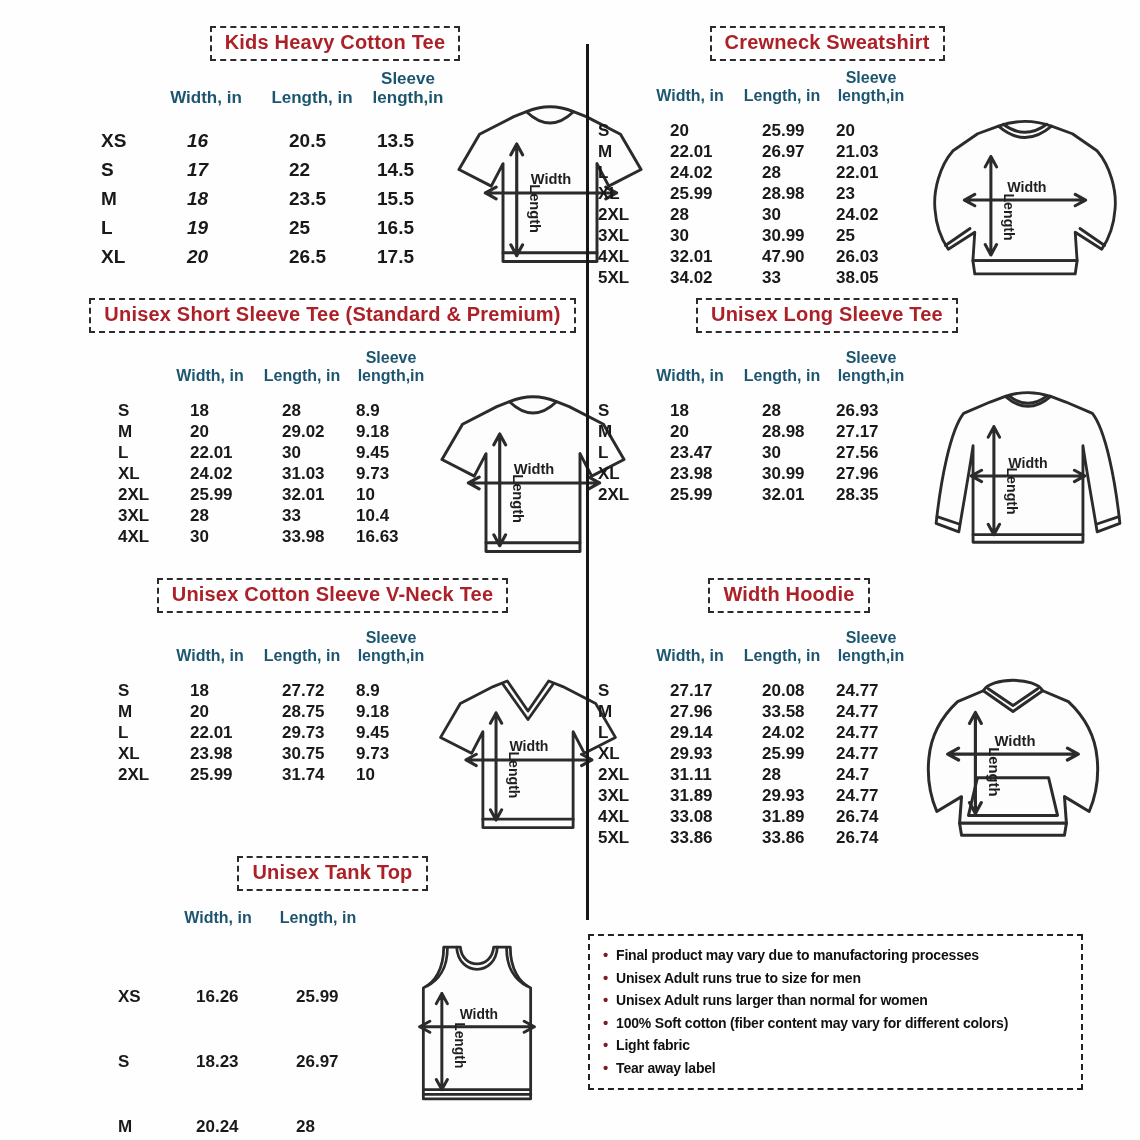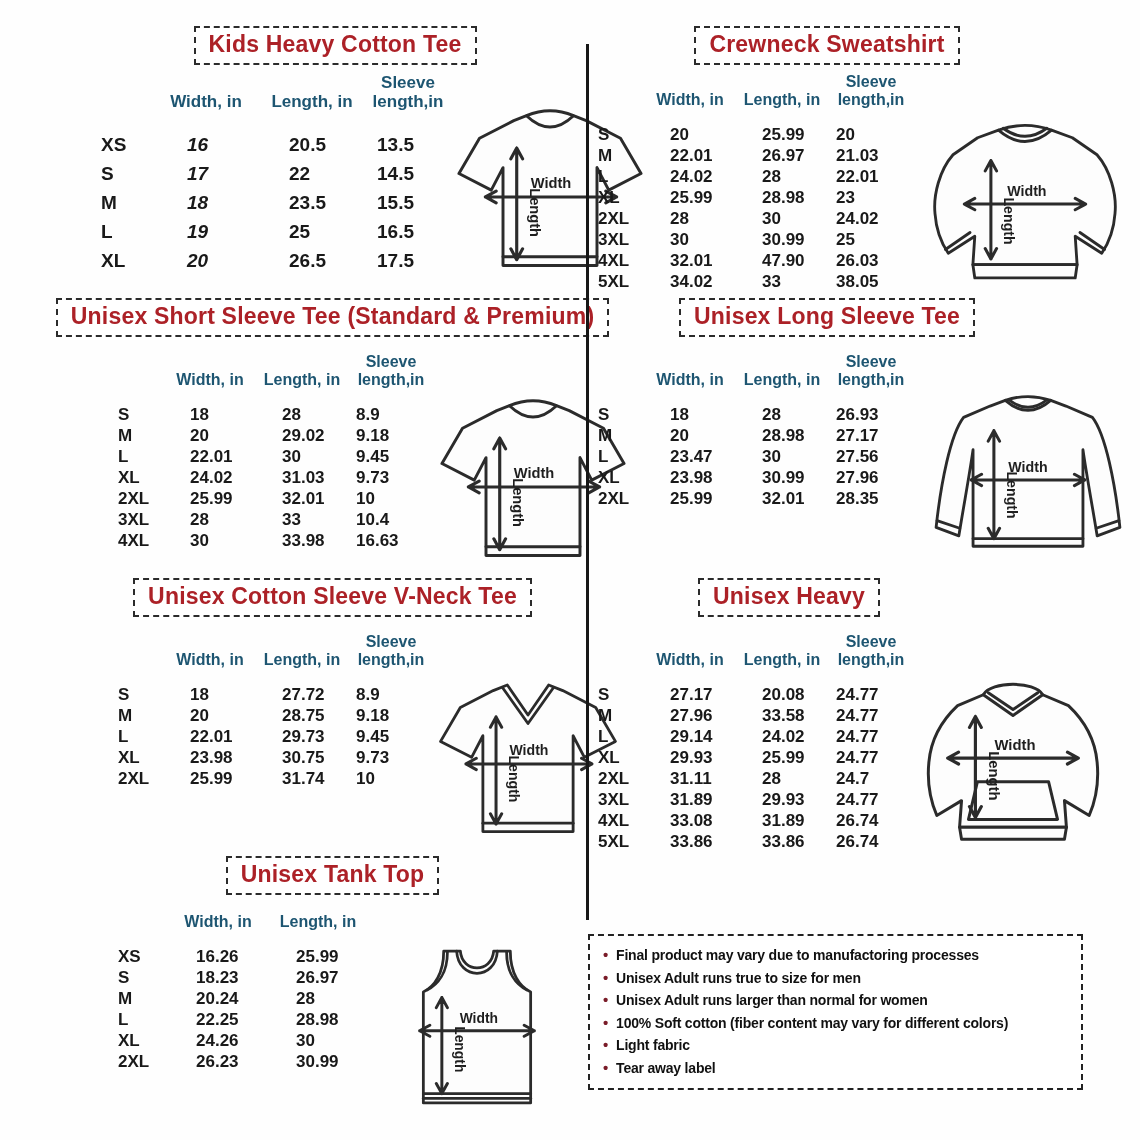--- a/index.html
+++ b/index.html
@@ -2,39 +2,39 @@
 <html><head>
 <meta charset="utf-8">
 <style>
   html,body{margin:0;padding:0;background:#fff;}
   #page{position:relative;width:1140px;height:1140px;background:#fefefe;overflow:hidden;
         font-family:"Liberation Sans",sans-serif;color:#1a1a1a;}
   .divider{position:absolute;background:#171717;}
   .panel{position:absolute;}
   .titlebox{display:flex;justify-content:center;}
   .tbox{border:2px dashed #2b2b2b;background:#fff;color:#ac2127;font-weight:700;
-        font-size:23px;padding:3px 13px 5px;white-space:nowrap;letter-spacing:.2px;}
+        font-size:20px;padding:3px 13px 5px;white-space:nowrap;letter-spacing:.2px;}
   .shift-l .tbox{transform:translateX(-22px);}
   .shift-l2 .tbox{transform:translateX(-60px);}
   .content{display:flex;justify-content:space-between;align-items:flex-start;margin-top:8px;}
   .size-table{display:grid;align-items:end;}
   .cols3{grid-template-columns:46px 92px 92px 86px;}
   .cols3.large{grid-template-columns:52px 106px 106px 86px;}
   .cols2{grid-template-columns:52px 96px 104px;}
   .hdr{color:#1d5571;font-weight:700;font-size:16px;line-height:1.12;text-align:center;
        padding-bottom:15px;}
   .large .hdr{font-size:17px;padding-bottom:19px;}
   .size,.val{font-weight:700;font-size:17px;line-height:21px;color:#191919;white-space:nowrap;}
   .large .size,.large .val{font-size:19px;line-height:29px;}
   .cols3 .val.c0,.cols3 .val.c1{padding-left:26px;}
   .cols3 .val.c2{padding-left:8px;}
   .cols3.large .val.c0{padding-left:34px;font-style:italic;}
   .cols3.large .val.c1{padding-left:30px;}
   .cols3.large .val.c2{padding-left:12px;}
-  .cols2 .val.c0{padding-left:26px;}
+  .cols2 .val.c0{padding-left:26px;margin-top:44px;}
   .cols2 .val.c1{padding-left:30px;}
   .garment{display:flex;justify-content:flex-end;}
   .garment svg{display:block;}
   .g-tee svg{width:198px;height:186px;}
   .g-vneck svg{width:188px;height:180px;}
   .g-longsleeve svg{width:228px;height:180px;}
   .g-sweatshirt svg{width:222px;height:180px;}
   .g-hoodie svg{width:198px;height:188px;}
   .g-tank svg{width:148px;height:182px;}
   .notesbox{position:absolute;border:2px dashed #222;background:#fff;
@@ -294,21 +294,21 @@
             <path d="M66 46 L66 160 M66 46 l-6 11 M66 46 l6 11 M66 160 l-6 -11 M66 160 l6 -11" stroke-width="3.2"></path>
             <text x="101" y="87" text-anchor="middle" stroke="none" fill="#1f1f1f" style="font:700 15px 'Liberation Sans',sans-serif">Width</text>
             <text text-anchor="middle" stroke="none" fill="#1f1f1f" transform="translate(80 112) rotate(90)" style="font:700 15px 'Liberation Sans',sans-serif">Length</text>
           </svg>
         </div>
     </div>
   </section>
 
   <section class="panel shift-l2" style="left:592px;top:578px;width:514px;">
     <div class="titlebox">
-      <span class="tbox">Unisex Heavy</span>
+      <span class="tbox">Width Hoodie</span>
     </div>
     <div class="content">
       <div class="size-table cols3" style="margin-left:6px;margin-top:8px;">
           <div class="hdr"></div>
           <div class="hdr">Width, in</div>
           <div class="hdr">Length, in</div>
           <div class="hdr sleeve">Sleeve length,in</div>
           <div class="size">S</div>
           <div class="val c0">27.17</div>
           <div class="val c1">20.08</div>

